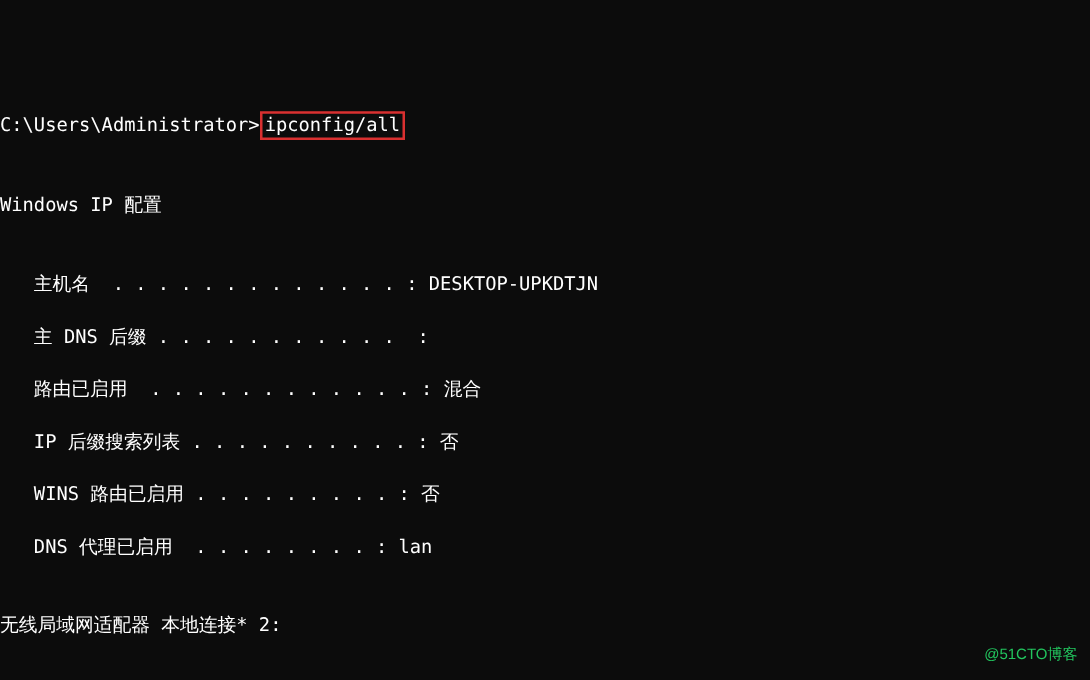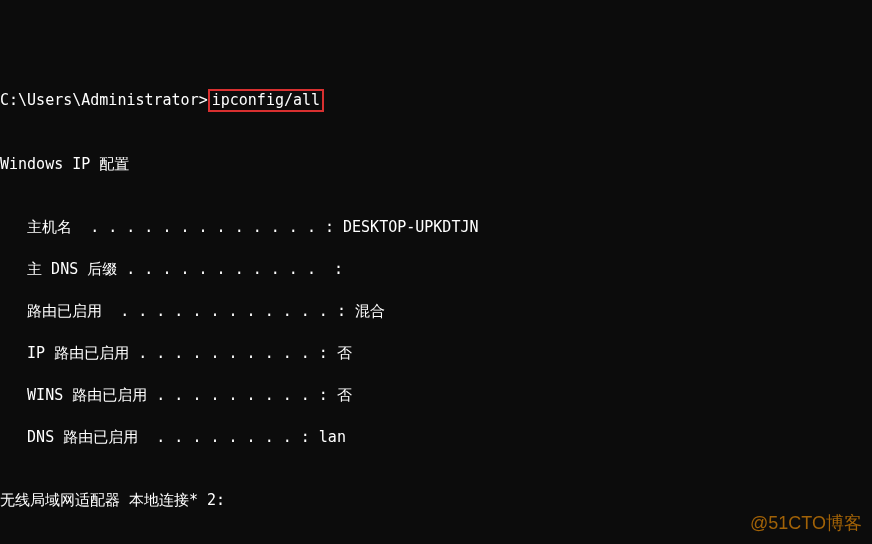--- a/index.html
+++ b/index.html
@@ -22,40 +22,40 @@
       display: inline-block;
       border: 2px solid #d93030;
       padding: 0 2px;
       line-height: 19px;
       margin-top: -2px;
     }
     .watermark {
       position: absolute;
       right: 10px;
       bottom: 10px;
-      color: #a16207;
-      font-size: 18px;
+      color: #22c55e;
+      font-size: 12px;
       font-family: "Microsoft YaHei", sans-serif;
     }
   </style>
 </head>
 <body>
 
 
 
 <div class="line"><span class="prompt">C:\Users\Administrator&gt;</span><span class="cmd-highlight">ipconfig/all</span></div>
 <div class="line"></div>
 <div class="line">Windows IP 配置</div>
 <div class="line"></div>
 <div class="line">   主机名  . . . . . . . . . . . . . : DESKTOP-UPKDTJN</div>
 <div class="line">   主 DNS 后缀 . . . . . . . . . . .  :</div>
 <div class="line">   路由已启用  . . . . . . . . . . . . : 混合</div>
-<div class="line">   IP 路由已启用 . . . . . . . . . . : 否</div>
+<div class="line">   IP 后缀搜索列表 . . . . . . . . . . : 否</div>
 <div class="line">   WINS 路由已启用 . . . . . . . . . : 否</div>
-<div class="line">   DNS 路由已启用  . . . . . . . . : lan</div>
+<div class="line">   DNS 代理已启用  . . . . . . . . : lan</div>
 <div class="line"></div>
 <div class="line">无线局域网适配器 本地连接* 2:</div>
 <div class="line"></div>
 
 
 
 
 
 
 <div class="line"></div>

